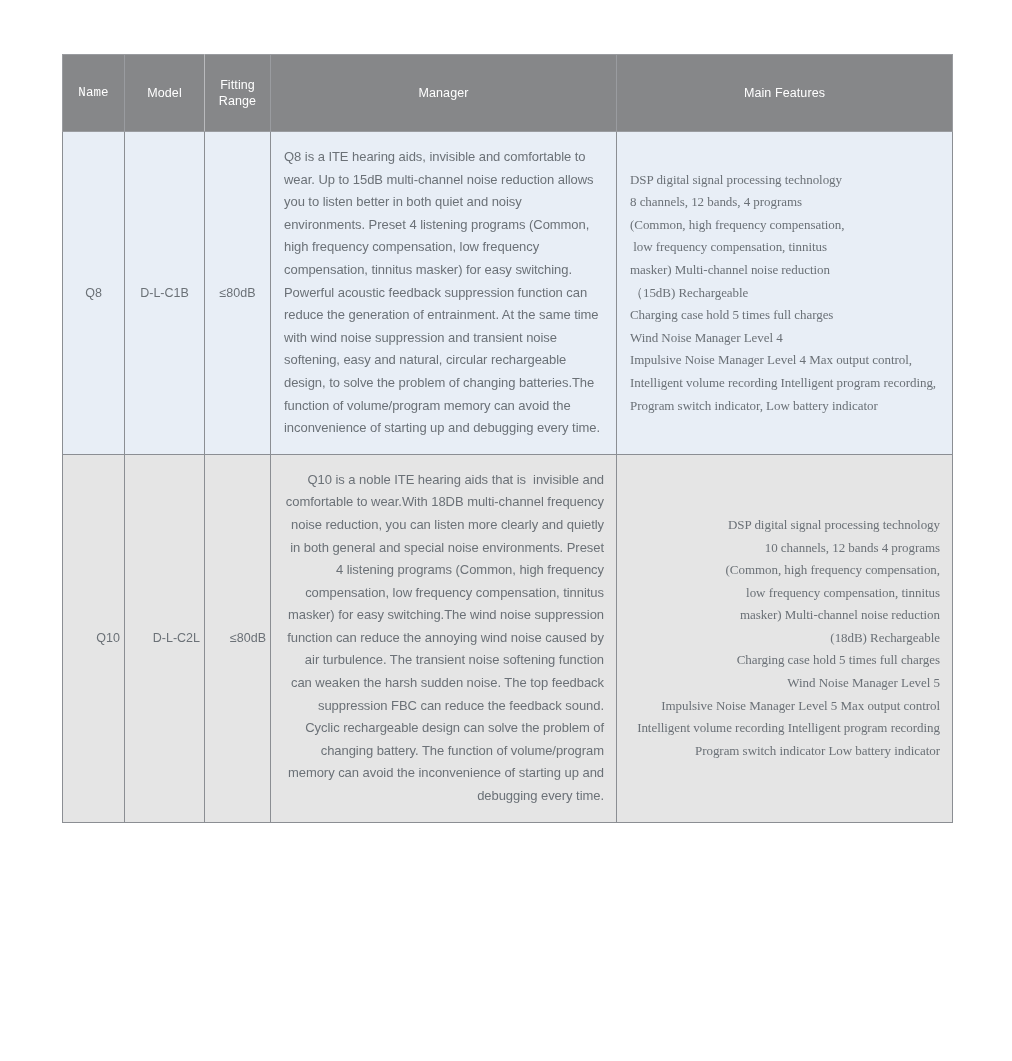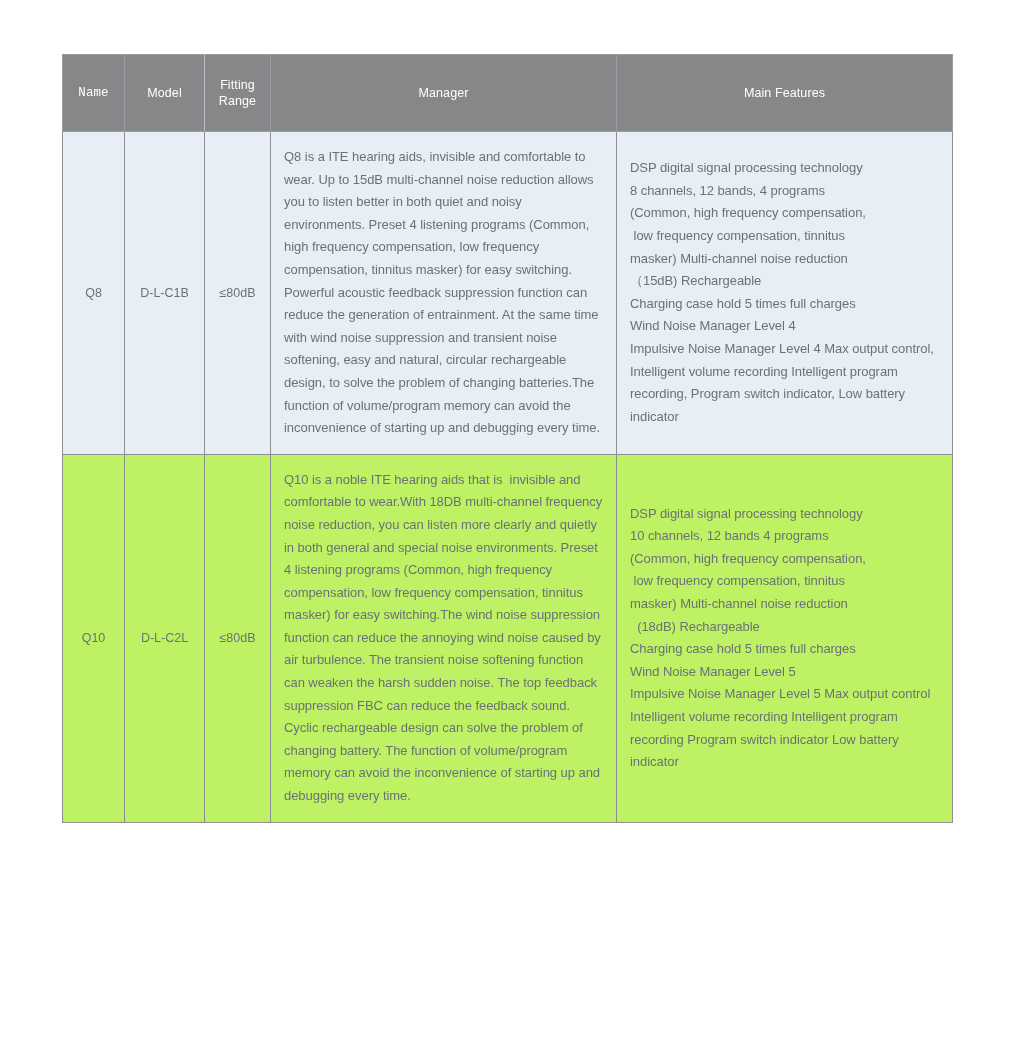--- a/index.html
+++ b/index.html
@@ -57,42 +57,42 @@
   .spec-table td {
     border: 1px solid #8b8e93;
     vertical-align: middle;
     color: #6b7177;
     font-size: 13px;
     line-height: 22.6px;
     padding: 4px;
   }
 
   tr.row-alt td { background: #e8eef6; }
-  tr.row-plain td { background: #bef264; }
+  tr.row-plain td { background: #e5e5e5; text-align: right; }
 
   td.cell-center {
     text-align: center;
     font-size: 12.5px;
     color: #6b7177;
     white-space: nowrap;
   }
 
   td.cell-text {
     padding: 14px 12px 14px 13px;
     text-align: left;
   }
 
   .para {
     white-space: pre-wrap;
     word-break: normal;
     margin: 0;
   }
 
   td.cell-over .para { letter-spacing: -0.05px; }
-  td.cell-feat .para { letter-spacing: -0.05px; }
+  td.cell-feat .para { letter-spacing: -0.05px; font-family: Liberation Serif, serif; }
 </style>
 </head>
 <body>
 
 <div id="page">
 
   <table class="spec-table">
     <colgroup>
       <col class="c-name">
       <col class="c-model">

